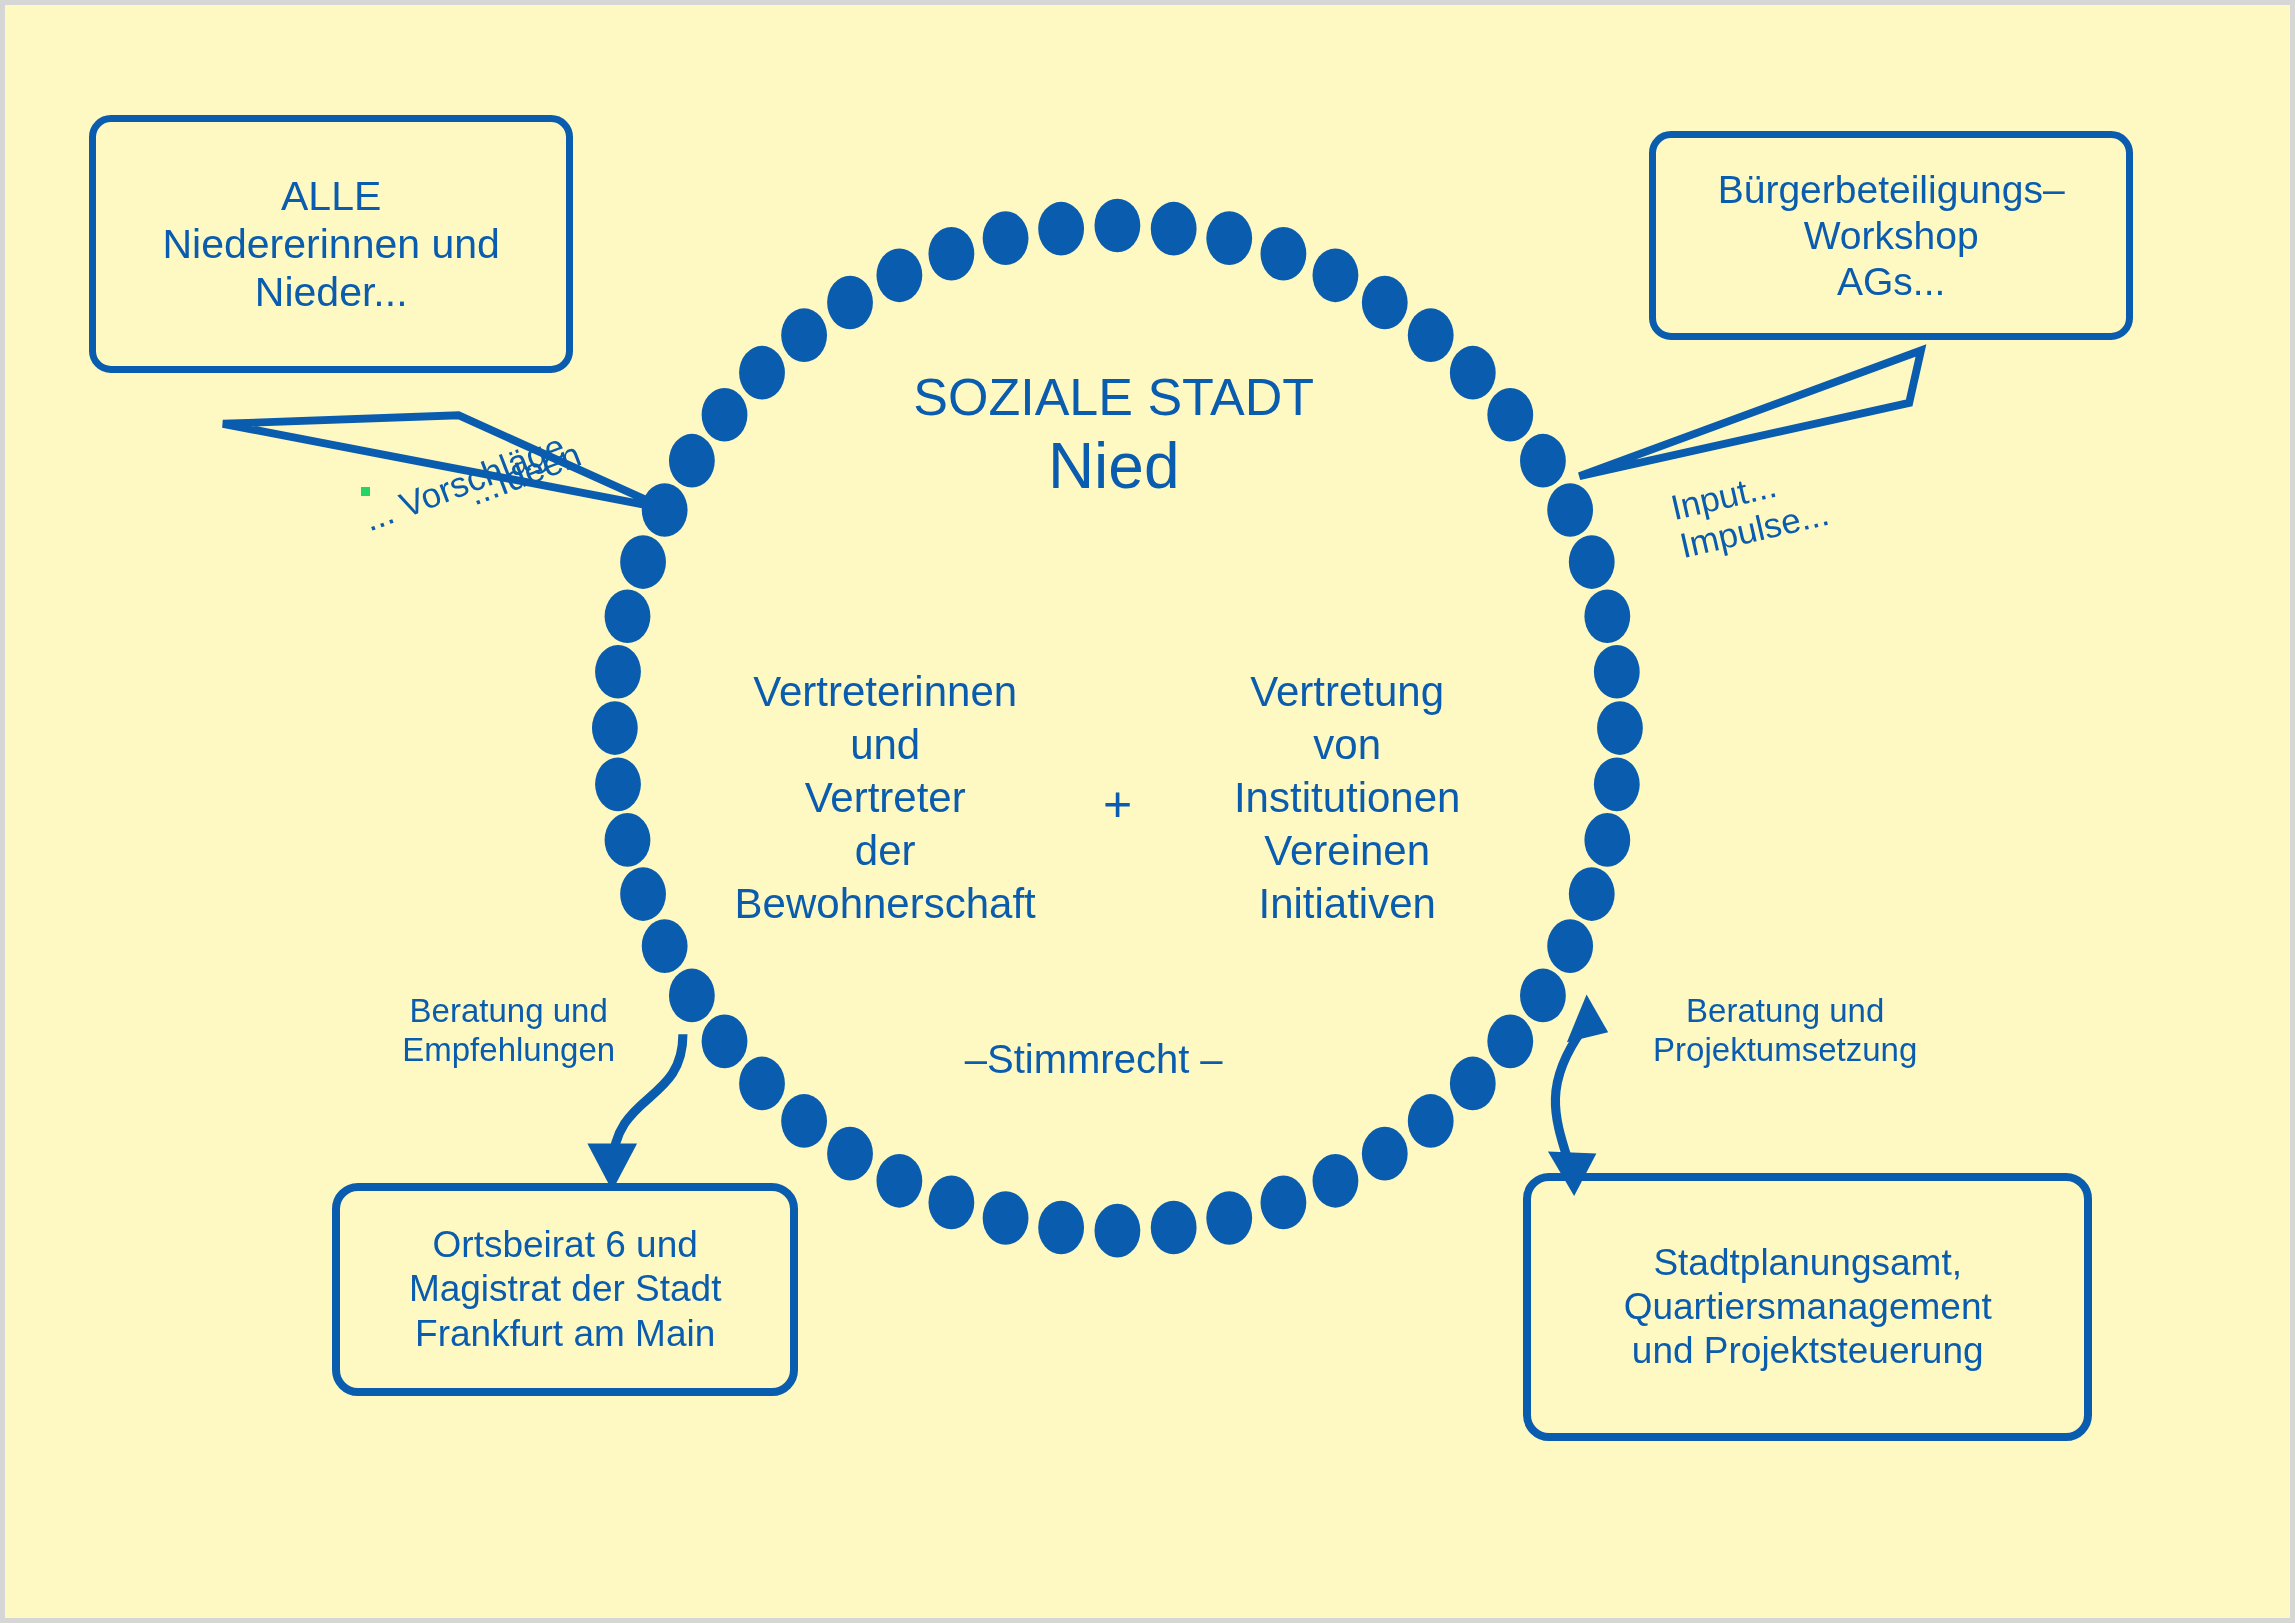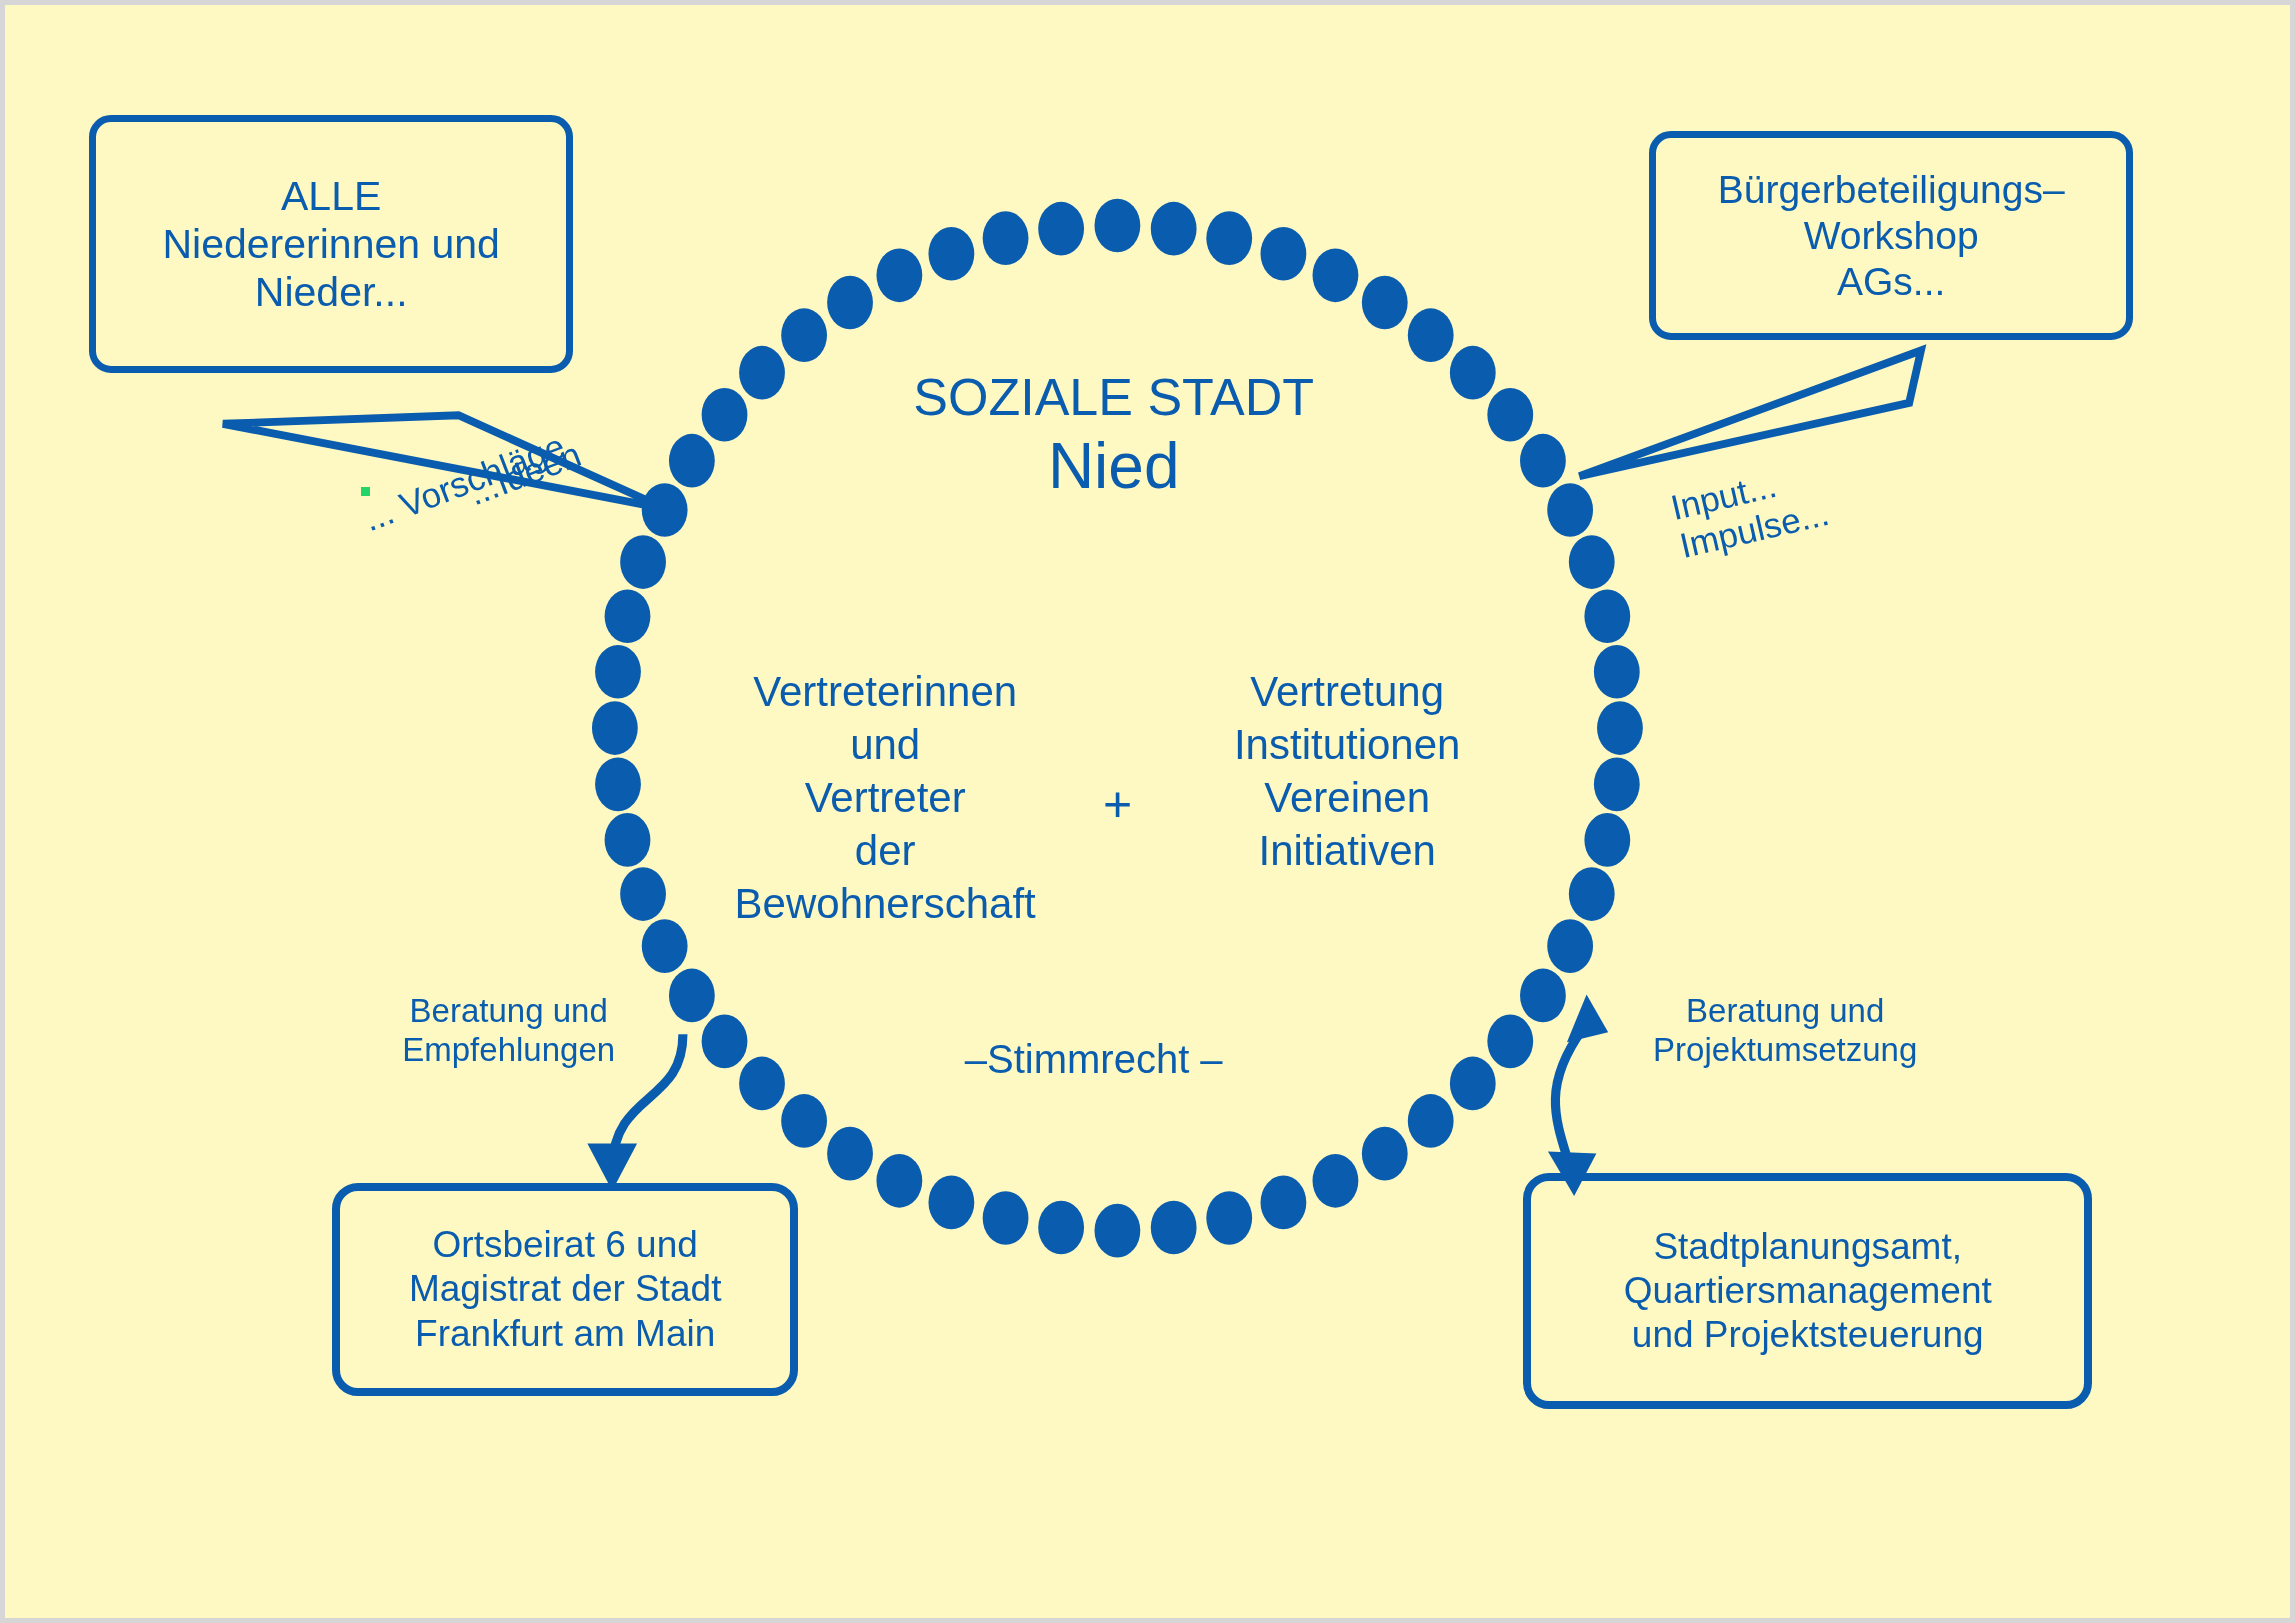--- a/index.html
+++ b/index.html
@@ -157,20 +157,21 @@
       <div>der</div>
       <div>Bewohnerschaft</div>
     </div>
   </div>
 
   <div class="lbl" style="left:1080px;top:770px;width:65px;font-size:50px;">+</div>
 
   <div style="position:absolute;left:1152px;top:661px;width:380px;text-align:center;">
     <div style="color:#0A5CAE;font-size:42px;line-height:1.26;">
       <div>Vertretung</div>
+      <div>von</div>
       <div>Institutionen</div>
       <div>Vereinen</div>
       <div>Initiativen</div>
     </div>
   </div>
 
   <div class="lbl" style="left:892px;top:1031px;width:393px;font-size:40px;">–Stimmrecht  –</div>
 
   <div class="green-dot" style="left:356px;top:482px;"></div>
 
@@ -193,21 +194,21 @@
   </div>
 
   <div class="rect-box" style="left:327px;top:1178px;width:466px;height:213px;">
     <div class="rect-text" style="font-size:37px;">
       <div>Ortsbeirat 6 und</div>
       <div>Magistrat der Stadt</div>
       <div>Frankfurt am Main</div>
     </div>
   </div>
 
-  <div class="rect-box" style="left:1518px;top:1168px;width:569px;height:236px;">
+  <div class="rect-box" style="left:1518px;top:1168px;width:569px;height:268px;">
     <div class="rect-text" style="font-size:37px;">
       <div>Stadtplanungsamt,</div>
       <div>Quartiersmanagement</div>
       <div>und Projektsteuerung</div>
     </div>
   </div>
 
 </div>
 
 

